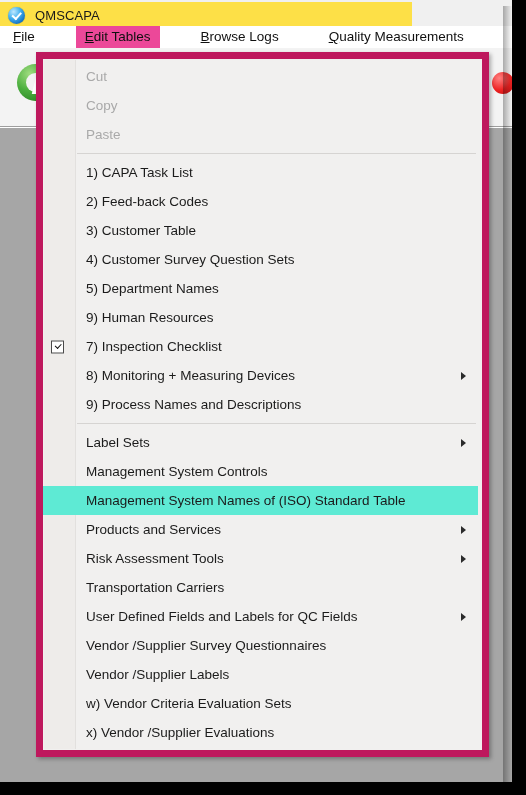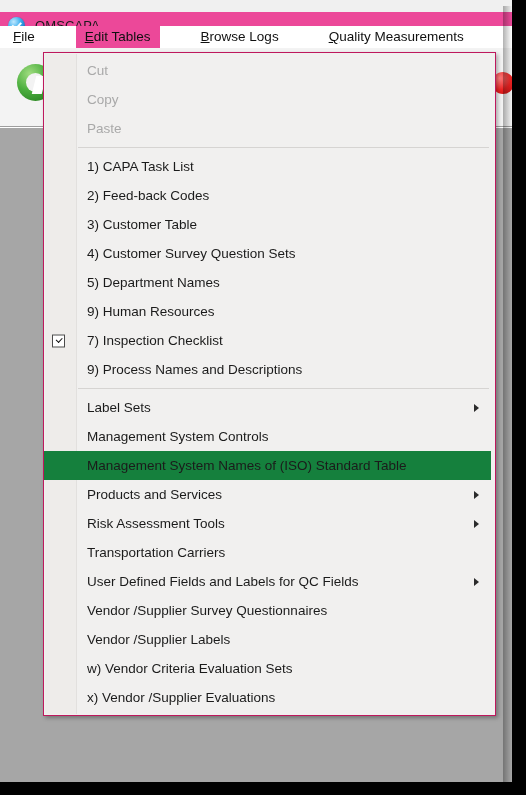--- a/index.html
+++ b/index.html
@@ -23,24 +23,24 @@
     width: 512px;
     height: 782px;
     background: #f0f0f0;
     overflow: hidden;
   }
 
   
   #title-bar {
     position: absolute;
     left: 0;
-    top: 12px;
-    width: 512px;
+    top: 2px;
+    width: 412px;
     height: 26px;
-    background: #ec4899;
+    background: #fde047;
     display: flex;
     align-items: center;
     padding-left: 8px;
     box-sizing: border-box;
   }
   #app-icon {
     width: 17px;
     height: 17px;
     border-radius: 50%;
     background: radial-gradient(circle at 33% 28%, #bfe8ff 0%, #49b4f0 38%, #1878c8 72%, #0b4f96 100%);
@@ -159,25 +159,25 @@
     left: 0;
     top: 80px;
     width: 512px;
     height: 654px;
     background: #a6a6a6;
   }
 
   
   #edit-tables-menu {
     position: absolute;
-    left: 43px;
+    left: 36px;
     top: 52px;
     width: 453px;
     background: #f1f0ef;
-    border: 1px solid #be185d;
+    border: 7px solid #be185d;
     box-shadow: 2px 2px 4px rgba(0,0,0,.30);
     box-sizing: border-box;
     padding: 3px 4px 3px 0;
     z-index: 30;
   }
   #menu-gutter {
     position: absolute;
     left: 1px;
     top: 1px;
     width: 31px;
@@ -196,21 +196,21 @@
     box-sizing: border-box;
     font-size: 13.5px;
     color: #1b1b1b;
     white-space: nowrap;
     z-index: 2;
   }
   .menu-item.disabled {
     color: #a9a9a9;
   }
   .menu-item.highlight {
-    background: #15803d;
+    background: #5eead4;
   }
   .menu-item .label {
     line-height: 16px;
   }
   .submenu-arrow {
     position: absolute;
     right: 12px;
     top: 50%;
     transform: translateY(-50%);
     width: 0;
@@ -331,20 +331,24 @@
           <span class="label">5) Department Names</span>
         </div>
         <div class="menu-item">
           <span class="label">9) Human Resources</span>
         </div>
         <div class="menu-item">
           <span class="check-box"></span>
           <span class="label">7) Inspection Checklist</span>
         </div>
         <div class="menu-item">
+          <span class="label">8) Monitoring + Measuring Devices</span>
+          <span class="submenu-arrow"></span>
+        </div>
+        <div class="menu-item">
           <span class="label">9) Process Names and Descriptions</span>
         </div>
         <div class="menu-separator"></div>
         <div class="menu-item">
           <span class="label">Label Sets</span>
           <span class="submenu-arrow"></span>
         </div>
         <div class="menu-item">
           <span class="label">Management System Controls</span>
         </div>

